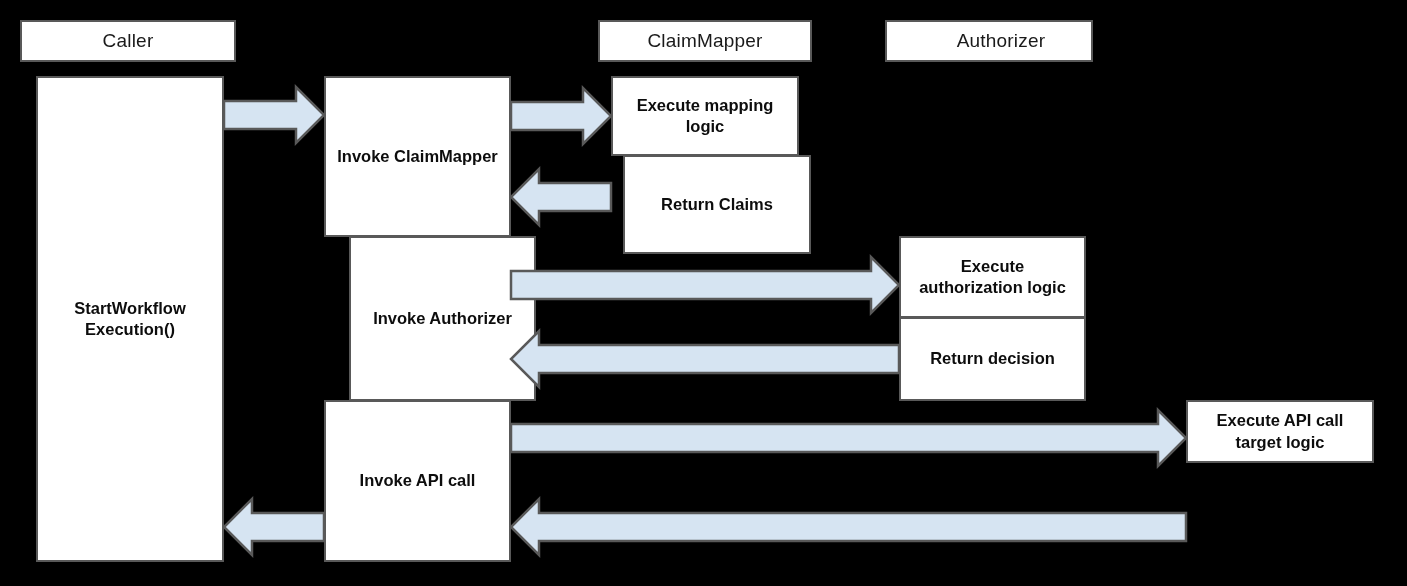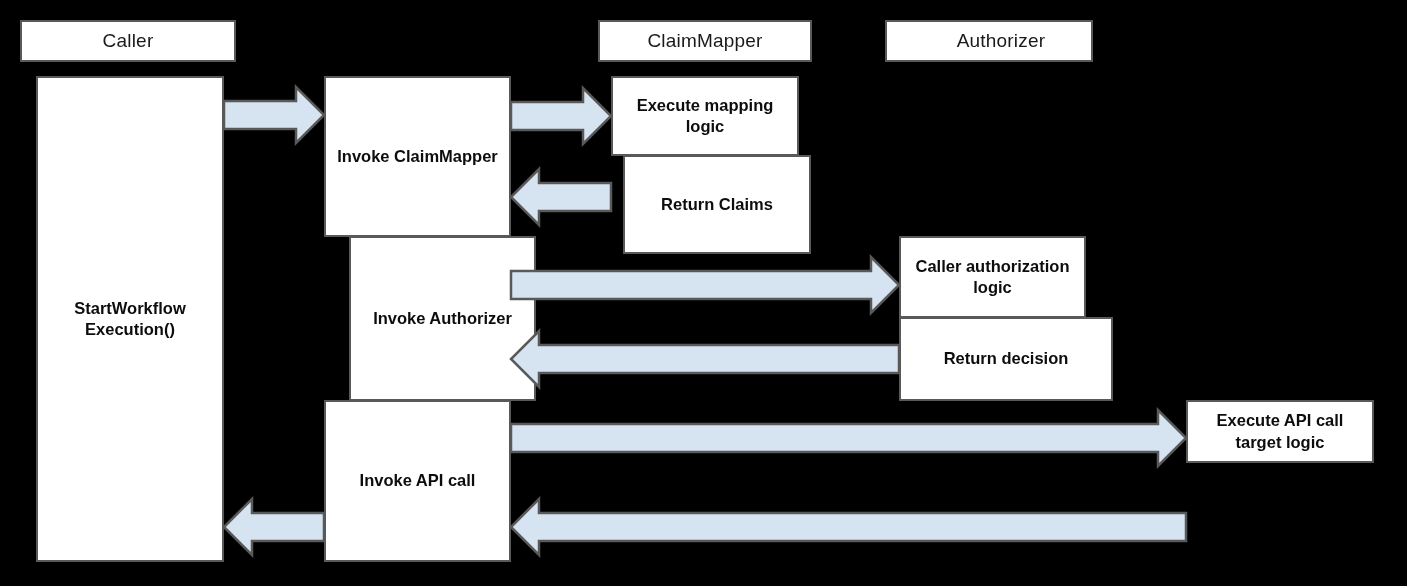--- a/index.html
+++ b/index.html
@@ -102,24 +102,24 @@
 
   <div class="act-box" style="left:611px; top:76px; width:188px; height:80px;">
     <span class="txt">Execute mapping logic</span>
   </div>
 
   <div class="act-box" style="left:611px; top:155px; width:188px; height:99px;margin-left:12px;">
     <span class="txt">Return Claims</span>
   </div>
 
   <div class="act-box" style="left:899px; top:236px; width:187px; height:82px;">
-    <span class="txt">Caller authorization logic</span>
+    <span class="txt">Execute authorization logic</span>
   </div>
 
-  <div class="act-box" style="left:899px; top:317px; width:214px; height:84px;">
+  <div class="act-box" style="left:899px; top:317px; width:187px; height:84px;">
     <span class="txt">Return decision</span>
   </div>
 
   <div class="act-box" style="left:1186px; top:400px; width:188px; height:63px;">
     <span class="txt">Execute API call target logic</span>
   </div>
 
 
   <svg id="arrows" viewBox="0 0 1407 586">
 

